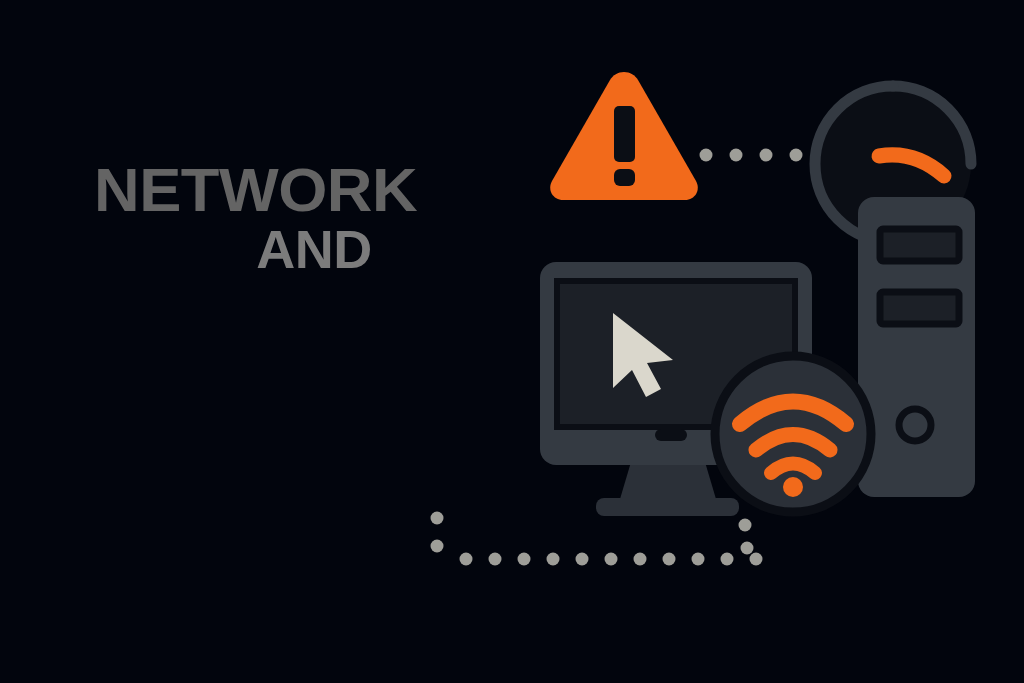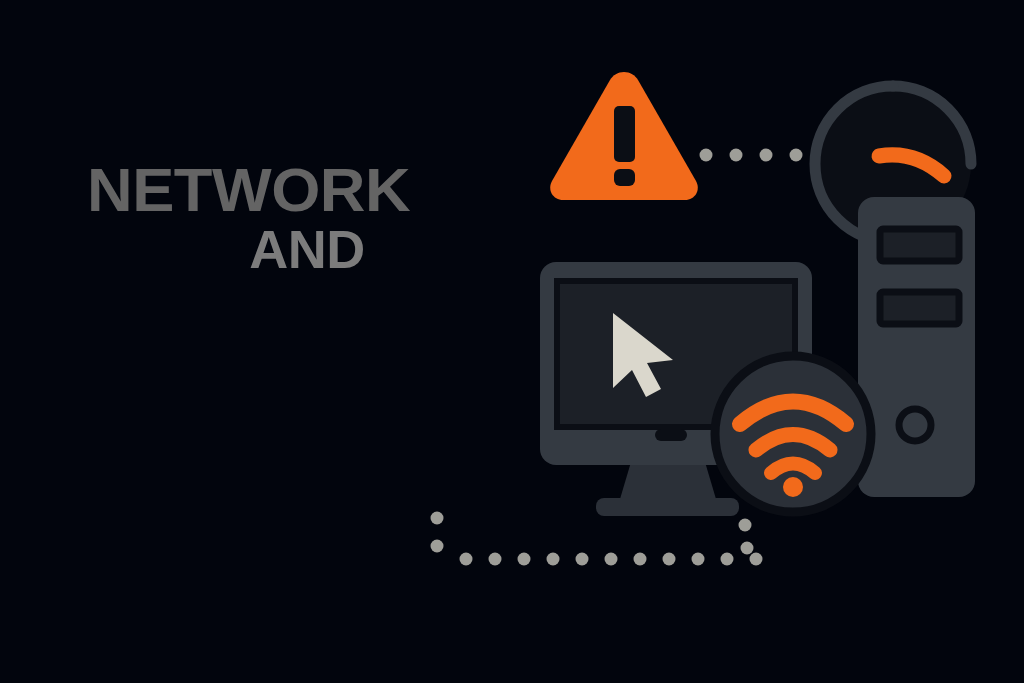--- a/index.html
+++ b/index.html
@@ -13,21 +13,21 @@
     width: 1024px;
     height: 683px;
     background: #02050d;
     overflow: hidden;
     font-family: "Liberation Sans", sans-serif;
   }
 
   
   .headline {
     position: absolute;
-    left: 87px;
+    left: 94px;
     top: 160px;
     width: 440px;
   }
   .hl-line {
     display: block;
     font-family: "Liberation Sans", sans-serif;
     font-weight: bold;
     letter-spacing: -0.5px;
     line-height: 0.98;
     white-space: nowrap;

